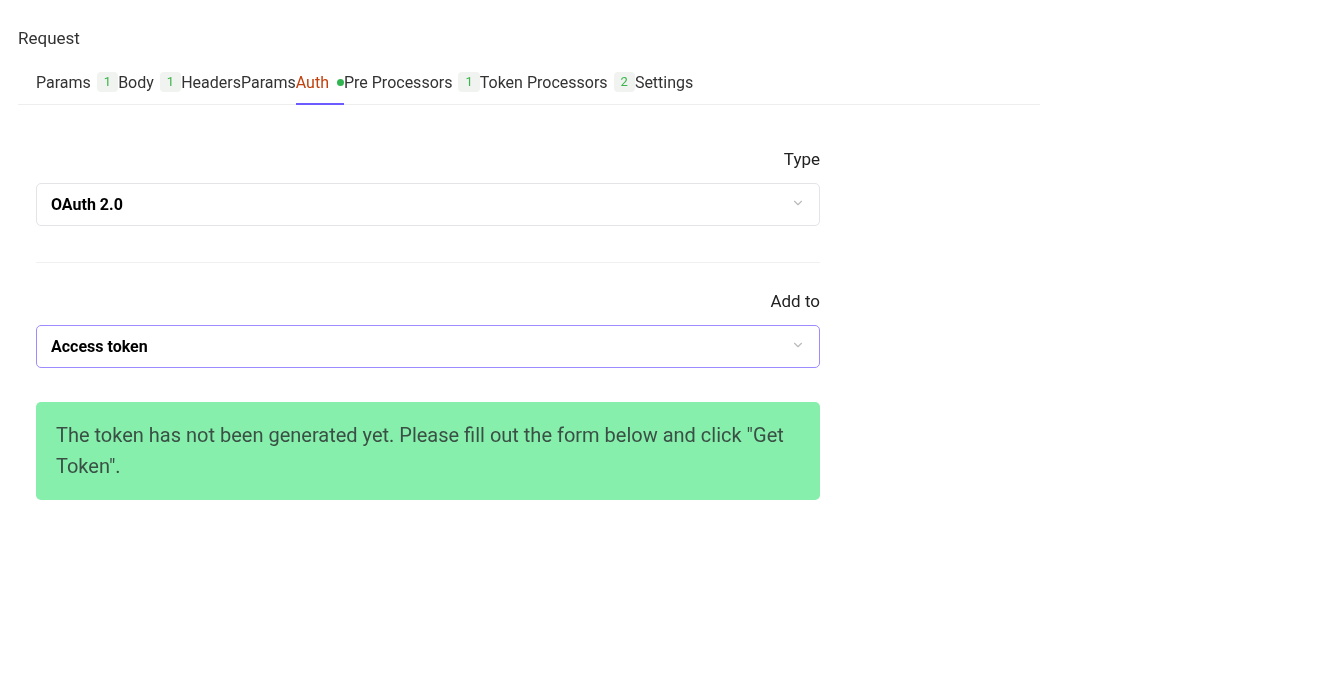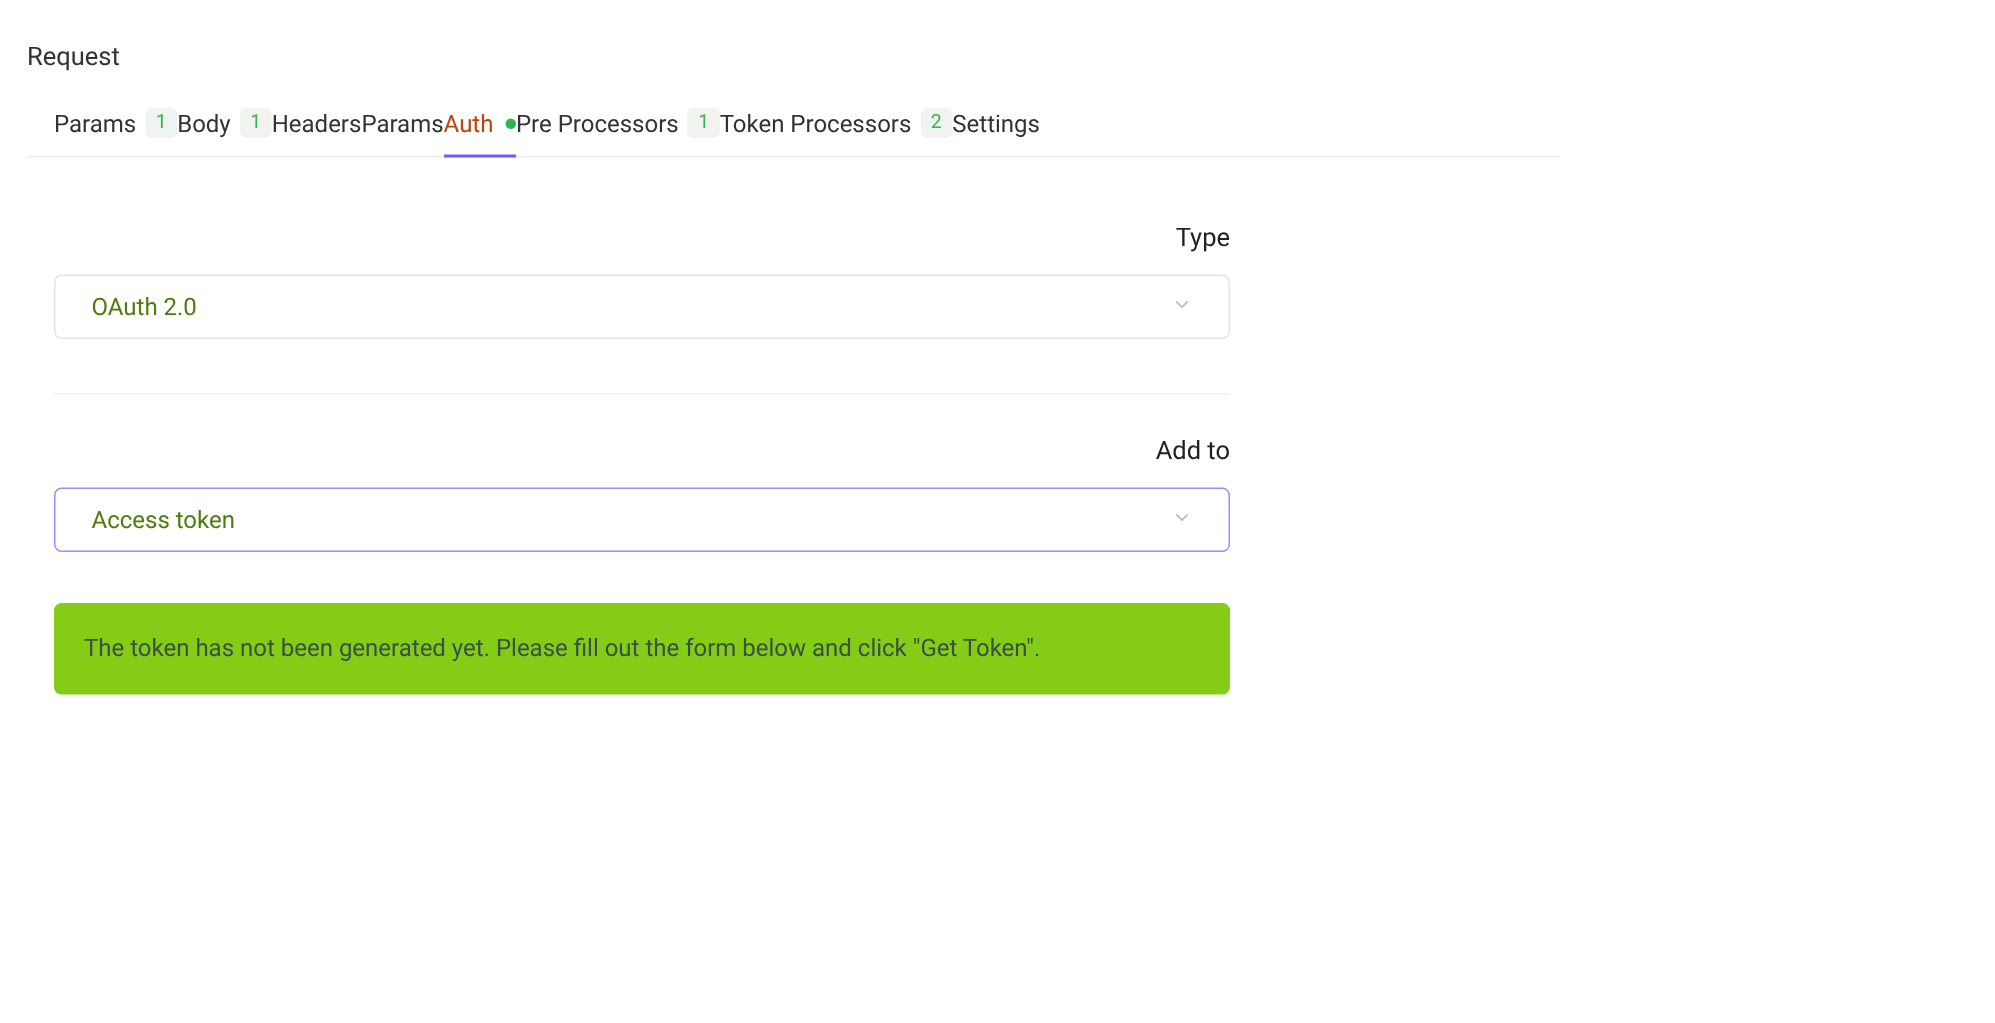--- a/index.html
+++ b/index.html
@@ -72,43 +72,44 @@
     font-weight: 400;
     text-align: right;
   }
   .field-label.first { margin-top: 24px; }
   .select {
     display: flex;
     align-items: center;
     justify-content: space-between;
     border: 1px solid #e4e4e8;
     border-radius: 5px;
-    padding: 11px 24px;
+    padding: 11px 14px;
     font-size: 16px;
-    color: #4d7c0f;
+    color: #000000;
     cursor: pointer;
     background: #fff;
+    font-weight: bold;
   }
   .select.focused {
     border-color: #9c8cff;
     text-align: right;
   }
   .chevron {
     color: #bbb;
   }
   .divider {
     border-top: 1px solid #f0f0f0;
     margin-top: 36px;
   }
   .info-box {
-    background: #84cc16;
+    background: #86efac;
     color: #3a5045;
     border-radius: 5px;
     padding: 18px 20px;
-    font-size: 16px;
+    font-size: 20px;
     line-height: 1.55;
     margin-top: 34px;
   }
 </style>
 </head>
 <body>
 
 <div class="container">
 
   <div class="section-title">Request</div>

